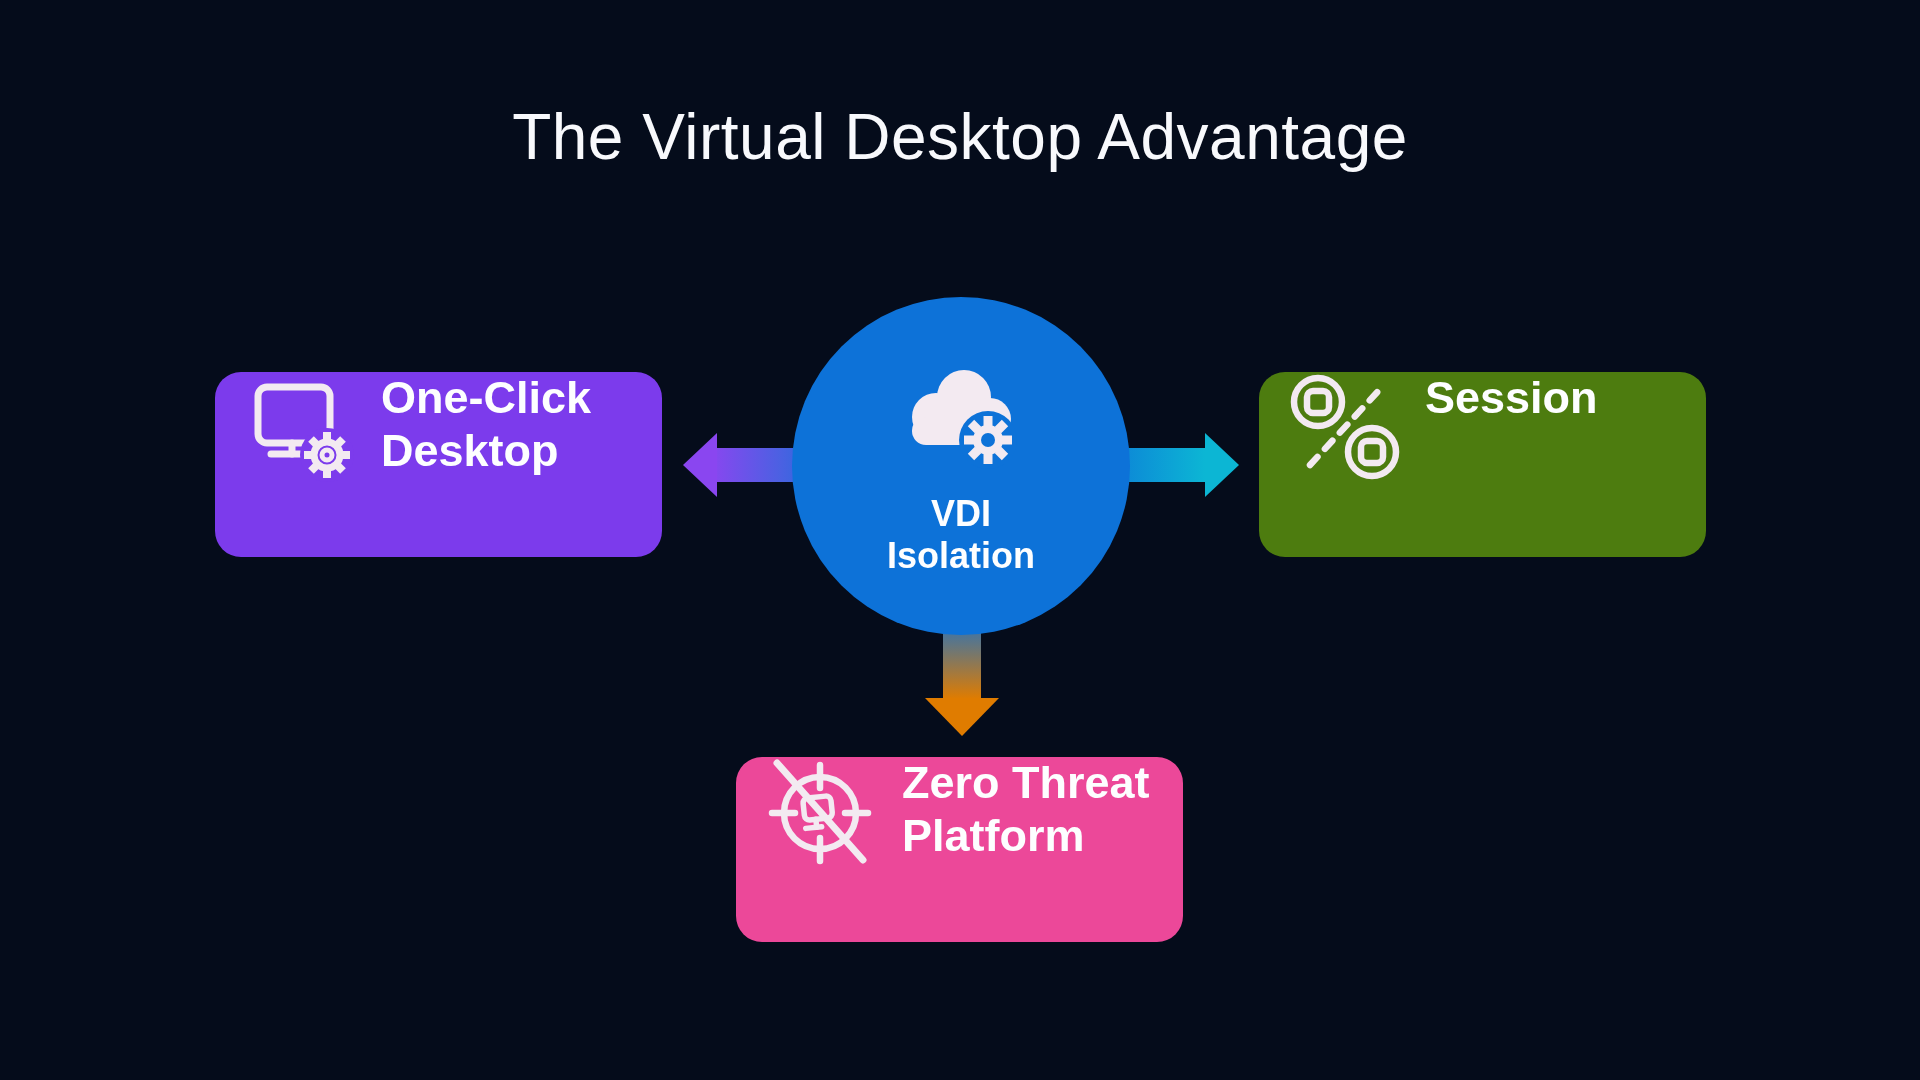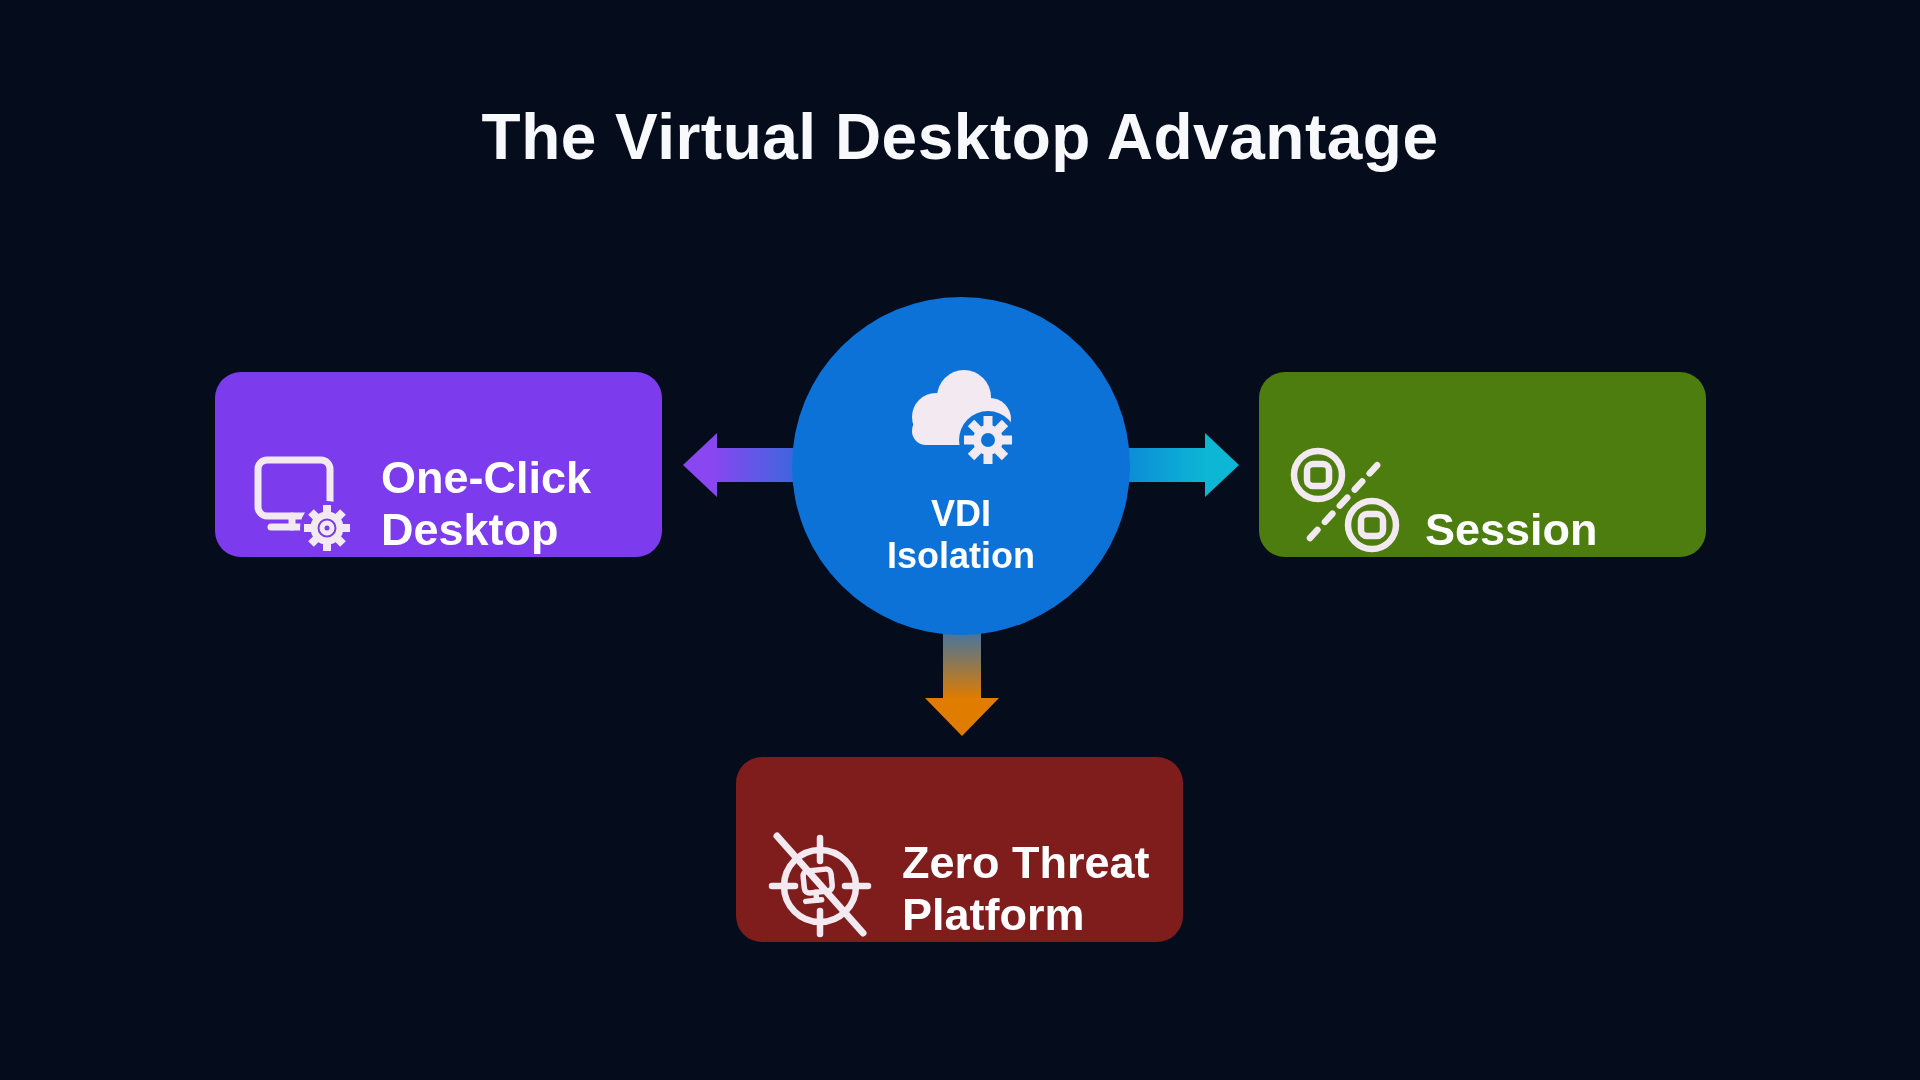--- a/index.html
+++ b/index.html
@@ -10,21 +10,21 @@
     position: relative;
   }
   .canvas { position: absolute; inset: 0; width: 1920px; height: 1080px; }
 
   .title {
     position: absolute;
     top: 100px; left: 0; width: 1920px;
     text-align: center;
     color: #f8f9fc;
     font-size: 64px;
-    font-weight: 700;
+    font-weight: 400;
     letter-spacing: 0.5px;
     z-index: 5;
   }
 
   
   .shaft { position: absolute; z-index: 1; }
   .shaft-left  { left: 710px;  top: 448px; width: 130px; height: 34px;
                  background: linear-gradient(90deg, #8a46f0 0%, #4a61e2 55%, #0d72d8 100%); }
   .shaft-right { left: 1080px; top: 448px; width: 125px; height: 34px;
                  background: linear-gradient(90deg, #0d72d8 0%, #0cb6d4 100%); }
@@ -57,27 +57,27 @@
     color: #fdfeff; font-size: 36px; font-weight: 700;
     line-height: 1.18; text-align: center;
   }
   .hub-label span { display: block; }
 
   
   .box {
     position: absolute;
     width: 447px; height: 185px;
     border-radius: 26px;
-    display: flex; align-items: flex-end;
+    display: flex; align-items: flex-start;
     padding-left: 30px;
     z-index: 2;
   }
   .box-left   { left: 215px;  top: 372px; background: #7c3bec; }
   .box-right  { left: 1259px; top: 372px; background: #4d7c0f; }
-  .box-bottom { left: 736px;  top: 757px; background: #7f1d1d; }
+  .box-bottom { left: 736px;  top: 757px; background: #ec4899; }
   .box .icon-wrap { width: 112px; height: 112px; flex: 0 0 112px; margin-right: 24px; }
   .box-label {
     color: #fdfeff; font-size: 45px; font-weight: 700; line-height: 1.17;
   }
   .box-label span { display: block; }
 </style>
 </head>
 <body>
 
 <div class="canvas">

